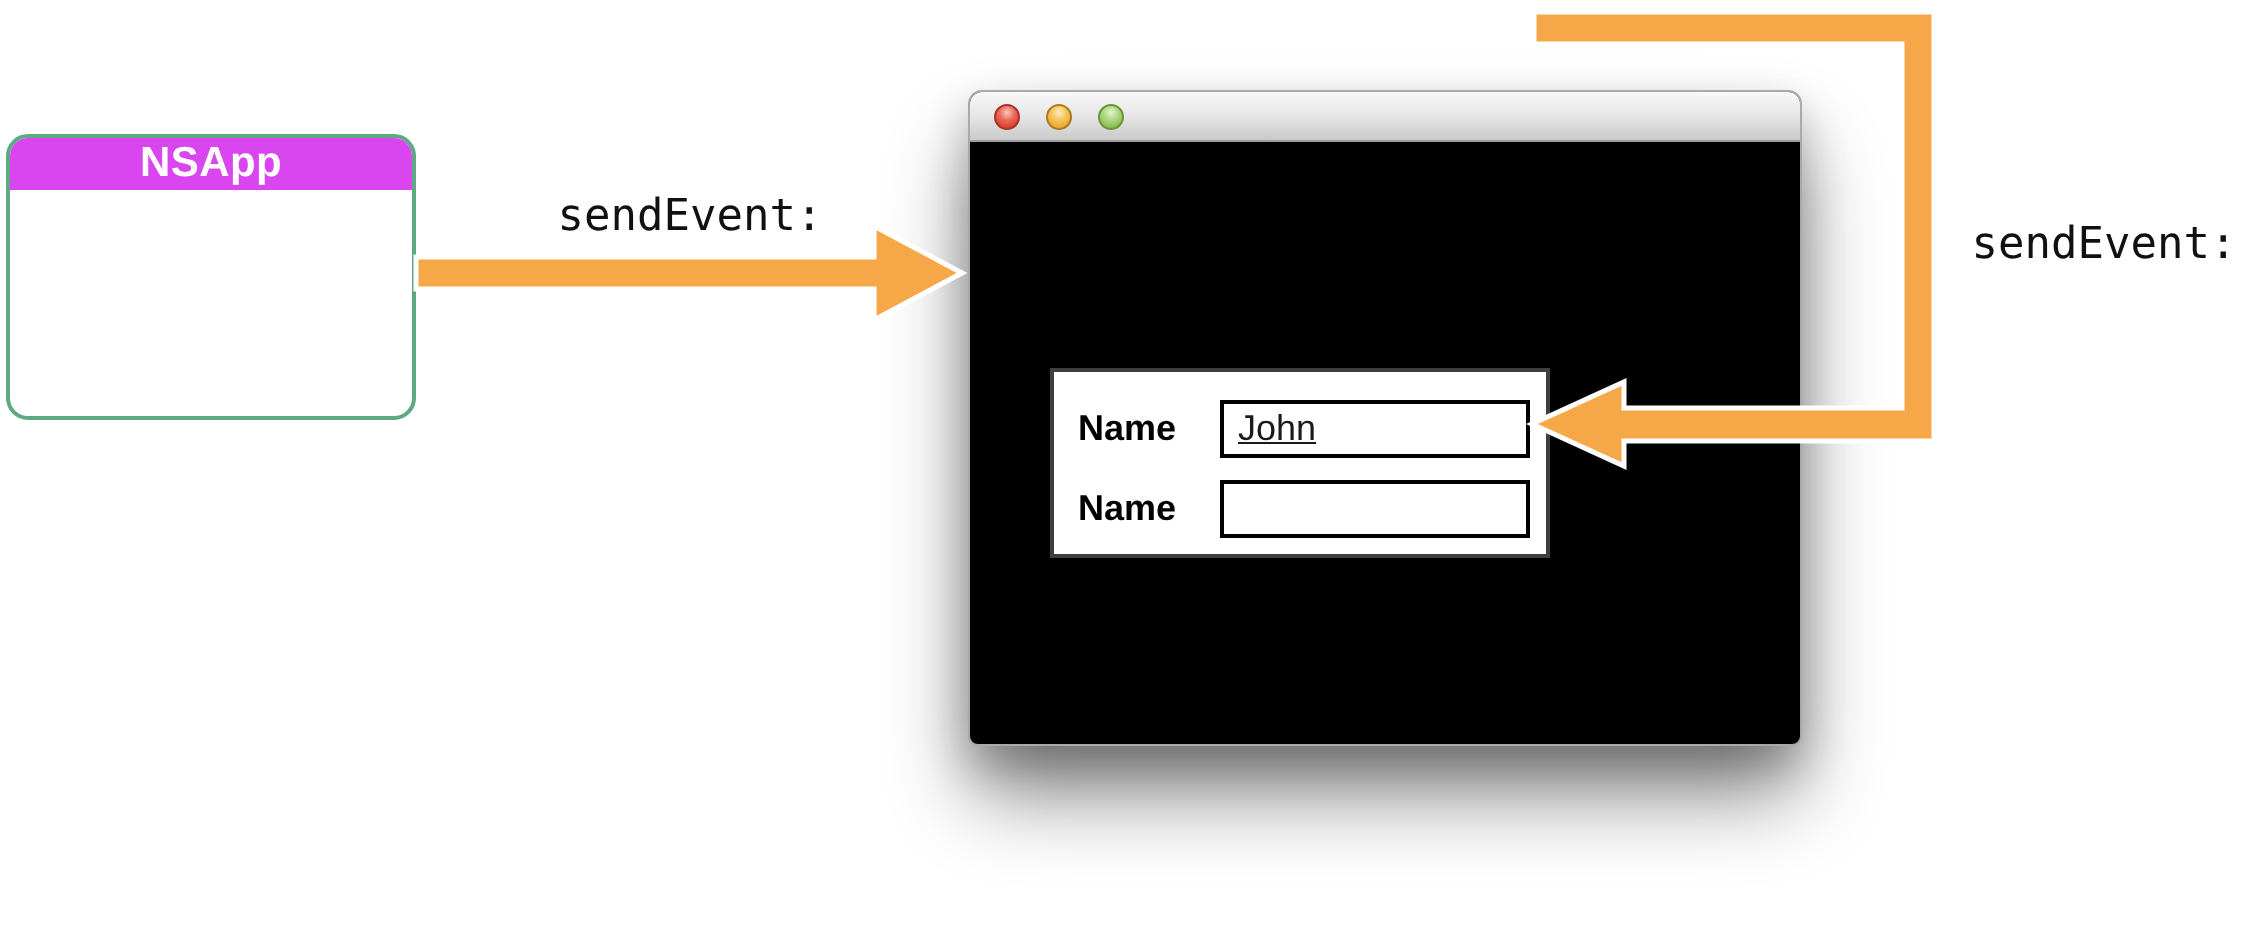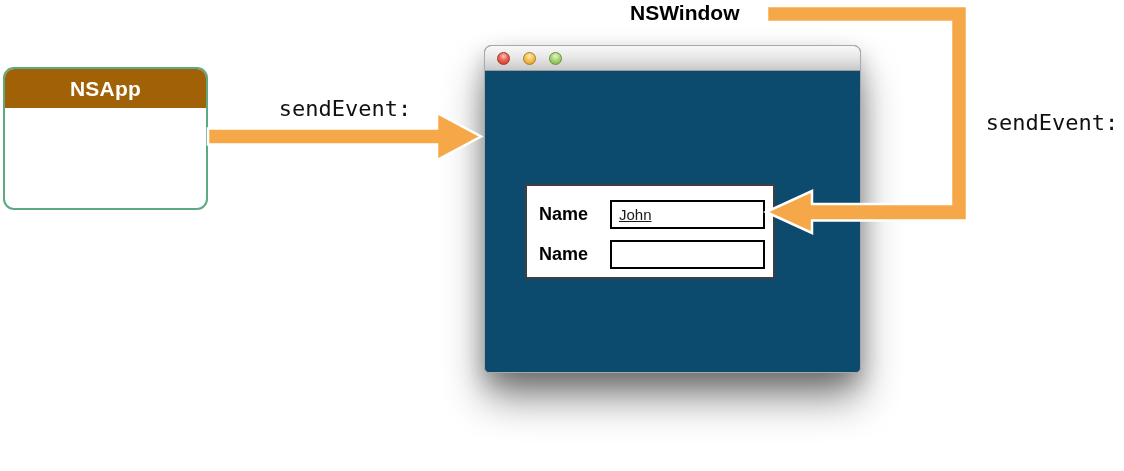--- a/index.html
+++ b/index.html
@@ -18,38 +18,38 @@
     position: absolute;
     left: 3px; top: 67px;
     width: 205px; height: 143px;
     box-sizing: border-box;
     border: 2px solid #5EA981;
     border-radius: 11px;
     background: #ffffff;
     overflow: hidden;
   }
   .nsapp-header {
-    height: 39px;
-    background: #a16207;
+    height: 26px;
+    background: #d946ef;
     color: #ffffff;
     font-weight: bold;
     font-size: 21px;
     display: flex;
     align-items: center;
     justify-content: center;
     letter-spacing: 0.2px;
   }
 
   
   .mac-window {
     position: absolute;
     left: 484px; top: 45px;
-    width: 377px; height: 328px;
+    width: 417px; height: 328px;
     box-sizing: border-box;
-    background: #0c4a6e;
+    background: #000000;
     border: 1px solid #A9A9A9;
     border-radius: 7px 7px 5px 5px;
     box-shadow: 0 26px 42px -2px rgba(0,0,0,0.48),
                 0 10px 22px rgba(0,0,0,0.22);
   }
   .titlebar {
     height: 25px;
     box-sizing: border-box;
     background: linear-gradient(180deg, #F8F8F8 0%, #E6E6E6 50%, #C9C9C9 100%);
     border-bottom: 1px solid #9D9D9D;
@@ -103,21 +103,21 @@
     font-size: 18px;
     color: #000;
   }
   .field-input {
     width: 155px; height: 29px;
     box-sizing: border-box;
     border: 2px solid #000000;
     border-radius: 0;
     background: #ffffff;
     font-family: "Liberation Sans", sans-serif;
-    font-size: 15px;
+    font-size: 18px;
     color: #1a1a1a;
     padding: 1px 7px;
     outline: none;
     text-decoration: underline;
   }
 
   
   .mono-label {
     font-family: "DejaVu Sans Mono", monospace;
     font-size: 22px;
@@ -167,21 +167,20 @@
           <input class="field-input" type="text" value="John" style="">
         </div>
         <div class="form-row row-1">
           <span class="field-label">Name</span>
           <input class="field-input" type="text" value="" style="">
         </div>
       </div>
     </div>
   </div>
 
-  <div class="nswindow-label">NSWindow</div>
 
   <div class="mono-label send-right">sendEvent:</div>
 
   <svg class="arrow-layer" viewBox="0 0 1124 471" xmlns="http://www.w3.org/2000/svg">
     <polygon points="208,128.5 437,128.5 437,113 481,136.5 437,160 437,144.5 208,144.5" stroke="#ffffff" stroke-width="2.5" stroke-linejoin="miter" fill="#F6A848"></polygon>
     <polygon points="767,6 967,6 967,220.5 812,220.5 812,233 766,212 812,191 812,204 951,204 951,22 767,22" stroke="#ffffff" stroke-width="2.5" stroke-linejoin="miter" fill="#F6A848"></polygon>
   </svg>
 
 </div>
 

